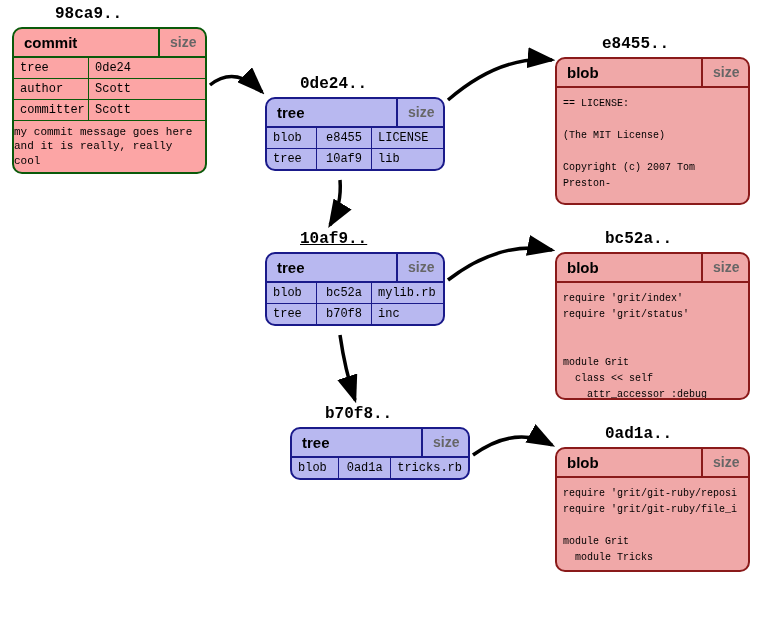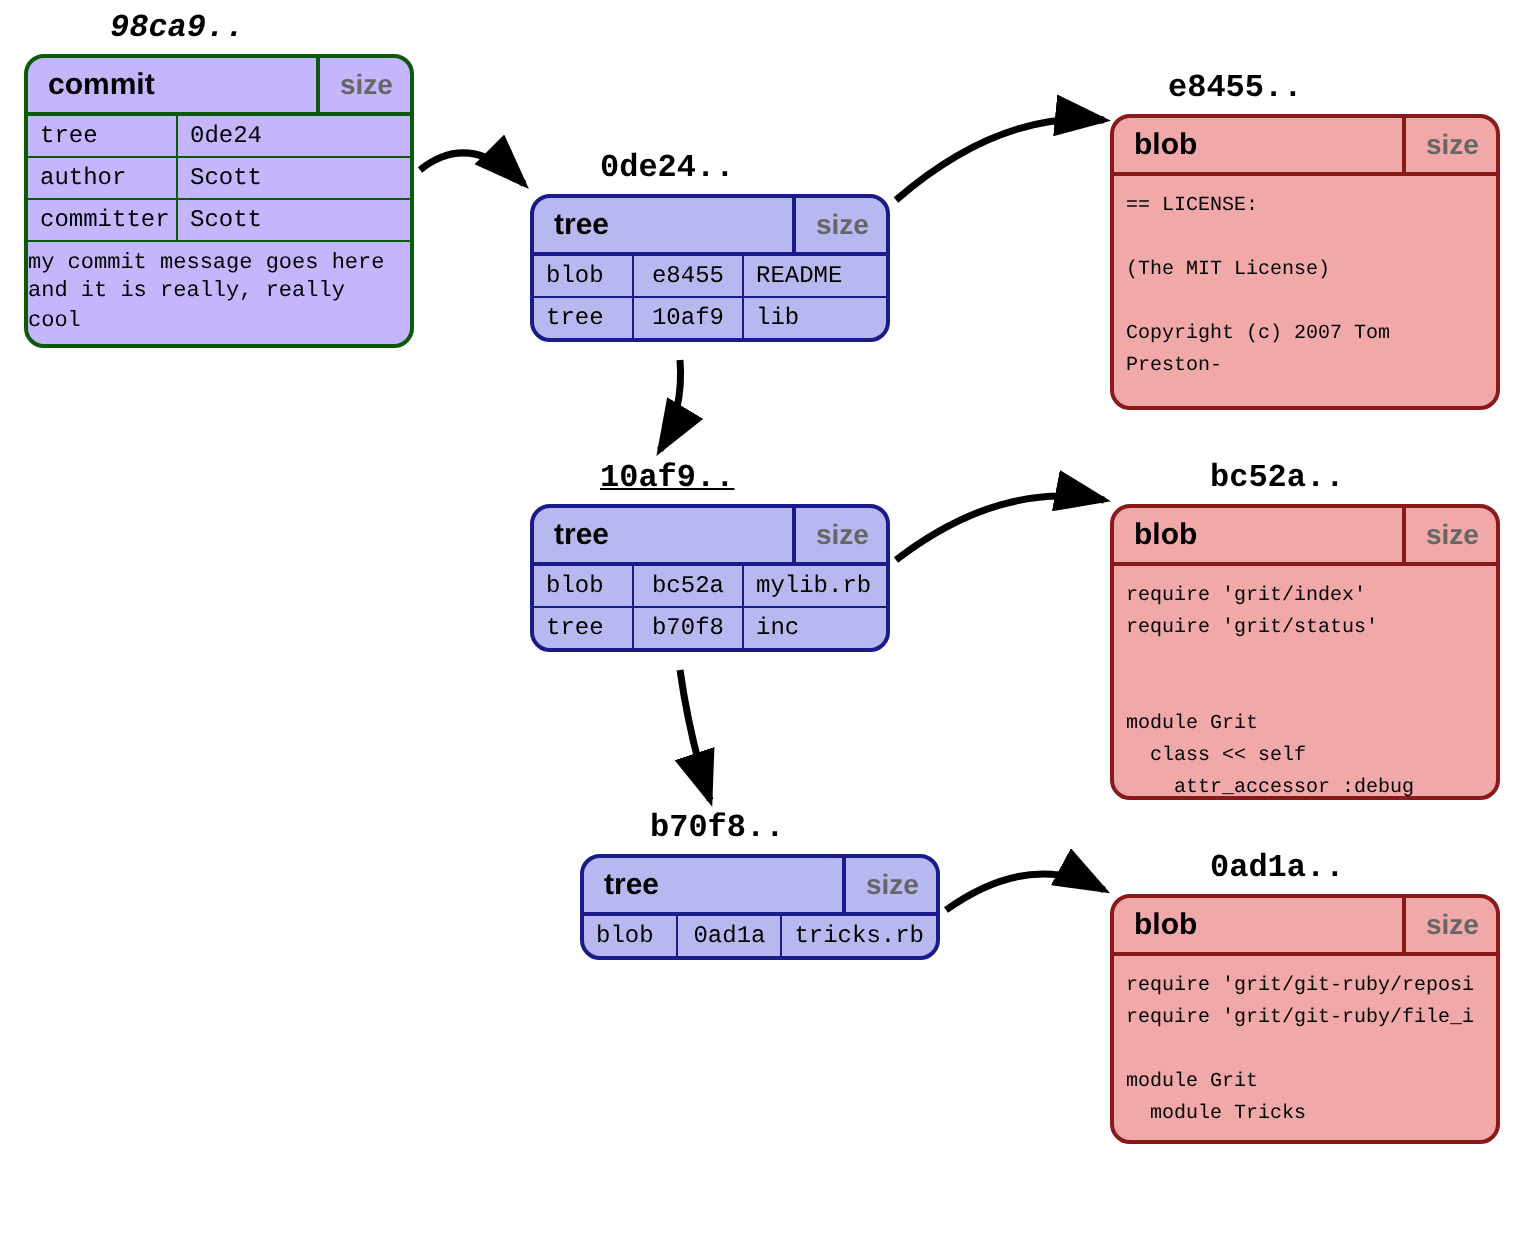--- a/index.html
+++ b/index.html
@@ -9,21 +9,21 @@
       width: 758px;
       height: 618px;
       position: relative;
     }
     .box {
       position: absolute;
       border: 2.5px solid;
       border-radius: 10px;
       overflow: hidden;
     }
-    .box-commit { border-color: #0a5a0a; background: #c4b5fd; }
+    .box-commit { border-color: #0a5a0a; background: #fca5a5; }
     .box-tree { border-color: #1a1a8a; background: #b8b8f0; }
     .box-blob { border-color: #8a1a1a; background: #f0a8a8; }
     .box-header {
       display: flex;
       border-bottom: 2px solid;
     }
     .box-commit .box-header { border-color: #0a5a0a; }
     .box-tree .box-header { border-color: #1a1a8a; }
     .box-blob .box-header { border-color: #8a1a1a; }
     .box-type {
@@ -91,25 +91,25 @@
       top: 0;
       left: 0;
       width: 758px;
       height: 618px;
       pointer-events: none;
     }
   </style>
 </head>
 <body>
 
-<div class="hash-label" style="top:5px; left:55px;font-style:italic;">98ca9..</div>
+<div class="hash-label" style="top:5px; left:55px;">98ca9..</div>
 <div class="hash-label" style="top:75px; left:300px;">0de24..</div>
 <div class="hash-label" style="top:230px; left:300px;text-decoration:underline;">10af9..</div>
 <div class="hash-label" style="top:405px; left:325px;">b70f8..</div>
-<div class="hash-label" style="top:35px; left:584px;">e8455..</div>
+<div class="hash-label" style="top:35px; left:602px;">e8455..</div>
 <div class="hash-label" style="top:230px; left:605px;">bc52a..</div>
 <div class="hash-label" style="top:425px; left:605px;font-family:Liberation Mono, monospace;">0ad1a..</div>
 
 <div class="box box-commit" style="top:27px; left:12px; width:195px;">
   <div class="box-header">
     <div class="box-type">commit</div>
     <div class="box-size">size</div>
   </div>
   <div class="row">
     <div class="cell cell-label">tree</div>
@@ -127,21 +127,21 @@
 </div>
 
 <div class="box box-tree" style="top:97px; left:265px; width:180px;">
   <div class="box-header">
     <div class="box-type">tree</div>
     <div class="box-size">size</div>
   </div>
   <div class="row">
     <div class="cell cell-type">blob</div>
     <div class="cell cell-hash">e8455</div>
-    <div class="cell cell-name">README</div>
+    <div class="cell cell-name">LICENSE</div>
   </div>
   <div class="row">
     <div class="cell cell-type">tree</div>
     <div class="cell cell-hash">10af9</div>
     <div class="cell cell-name">lib</div>
   </div>
 </div>
 
 <div class="box box-tree" style="top:252px; left:265px; width:180px;">
   <div class="box-header">

